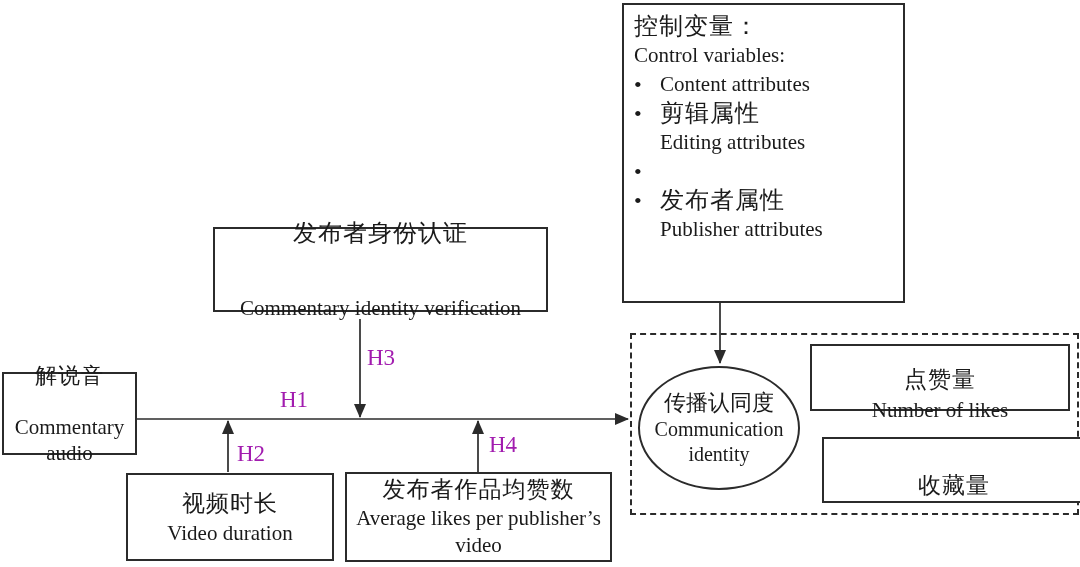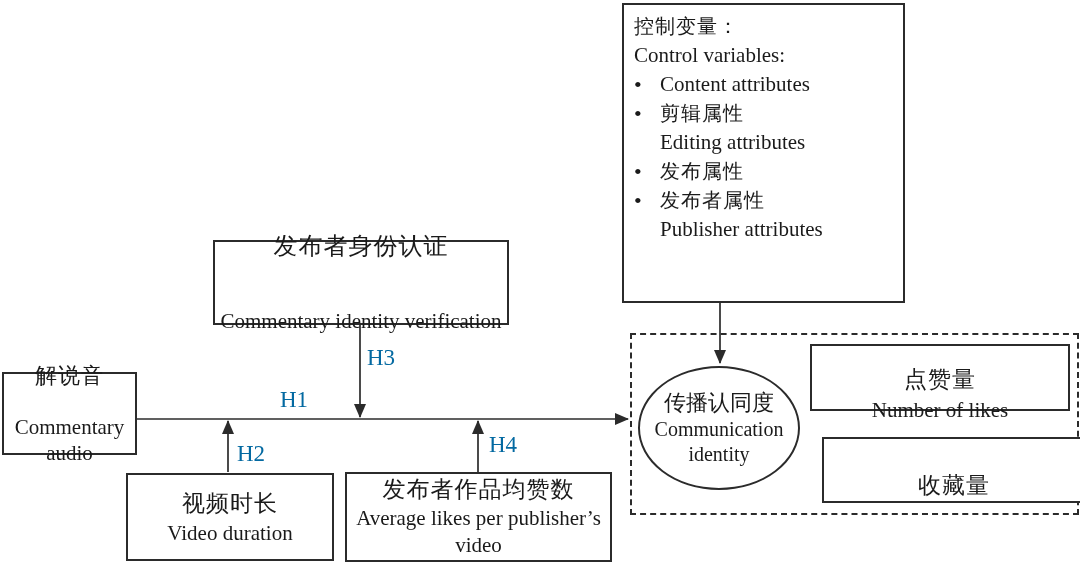--- a/index.html
+++ b/index.html
@@ -29,30 +29,30 @@
   .en { font-size: 21px; line-height: 28px; }
 
   
   #control-box {
     left: 622px; top: 3px; width: 283px; height: 300px;
     align-items: flex-start;
     justify-content: flex-start;
     text-align: left;
     padding: 7px 8px 4px 10px;
   }
-  #control-box .line-zh { font-size: 20px; line-height: 29px; letter-spacing: 1px; }
+  #control-box .line-zh { font-size: 24px; line-height: 29px; letter-spacing: 1px; }
   #control-box .line-en { font-size: 21px; line-height: 29px; }
   .ctrl-item { display: flex; align-items: flex-start; }
   .ctrl-item .bullet {
     width: 26px; font-size: 22px; line-height: 29px; flex: 0 0 26px;
   }
   .ctrl-item .item-text { flex: 1; }
 
   
-  #verify-box { left: 213px; top: 240px; width: 296px; height: 85px; gap: 44px; }
+  #verify-box { left: 213px; top: 227px; width: 335px; height: 85px; gap: 44px; }
   #verify-box .zh { font-size: 24px; line-height: 33px; }
 
   
   #commentary-box { left: 2px; top: 372px; width: 135px; height: 83px; padding: 0 2px; gap: 24px; }
   #commentary-box .zh { font-size: 22px; line-height: 28px; }
   #commentary-box .en { font-size: 21px; line-height: 26px; }
 
   
   #duration-box { left: 126px; top: 473px; width: 208px; height: 88px; }
 
@@ -80,21 +80,21 @@
 
   
   #likes-box { left: 810px; top: 344px; width: 260px; height: 67px; }
   #collections-box { left: 822px; top: 437px; width: 264px; height: 66px; }
   #likes-box .zh, #collections-box .zh { line-height: 32px; margin-top: 32px; }
 
   
   .h-label {
     position: absolute;
     font-size: 23px;
-    color: #0369a1;
+    color: #a21caf;
     background: transparent;
   }
   #h1-label { left: 280px; top: 387px; }
   #h2-label { left: 237px; top: 441px; }
   #h3-label { left: 367px; top: 345px; }
   #h4-label { left: 489px; top: 432px; }
 
   #arrows-layer { position: absolute; left: 0; top: 0; pointer-events: none; }
   #arrows-layer line { stroke: #2b2b2b; stroke-width: 1.7; }
 </style>
@@ -131,21 +131,20 @@
     <div class="ctrl-item">
       <span class="bullet">•</span>
       <div class="item-text">
         <div class="line-zh">剪辑属性</div>
         <div class="line-en">Editing attributes</div>
       </div>
     </div>
     <div class="ctrl-item">
       <span class="bullet">•</span>
       <div class="item-text">
-        <div class="line-zh">发布属性</div>
       </div>
     </div>
     <div class="ctrl-item">
       <span class="bullet">•</span>
       <div class="item-text">
         <div class="line-zh">发布者属性</div>
         <div class="line-en">Publisher attributes</div>
       </div>
     </div>
   </div>

